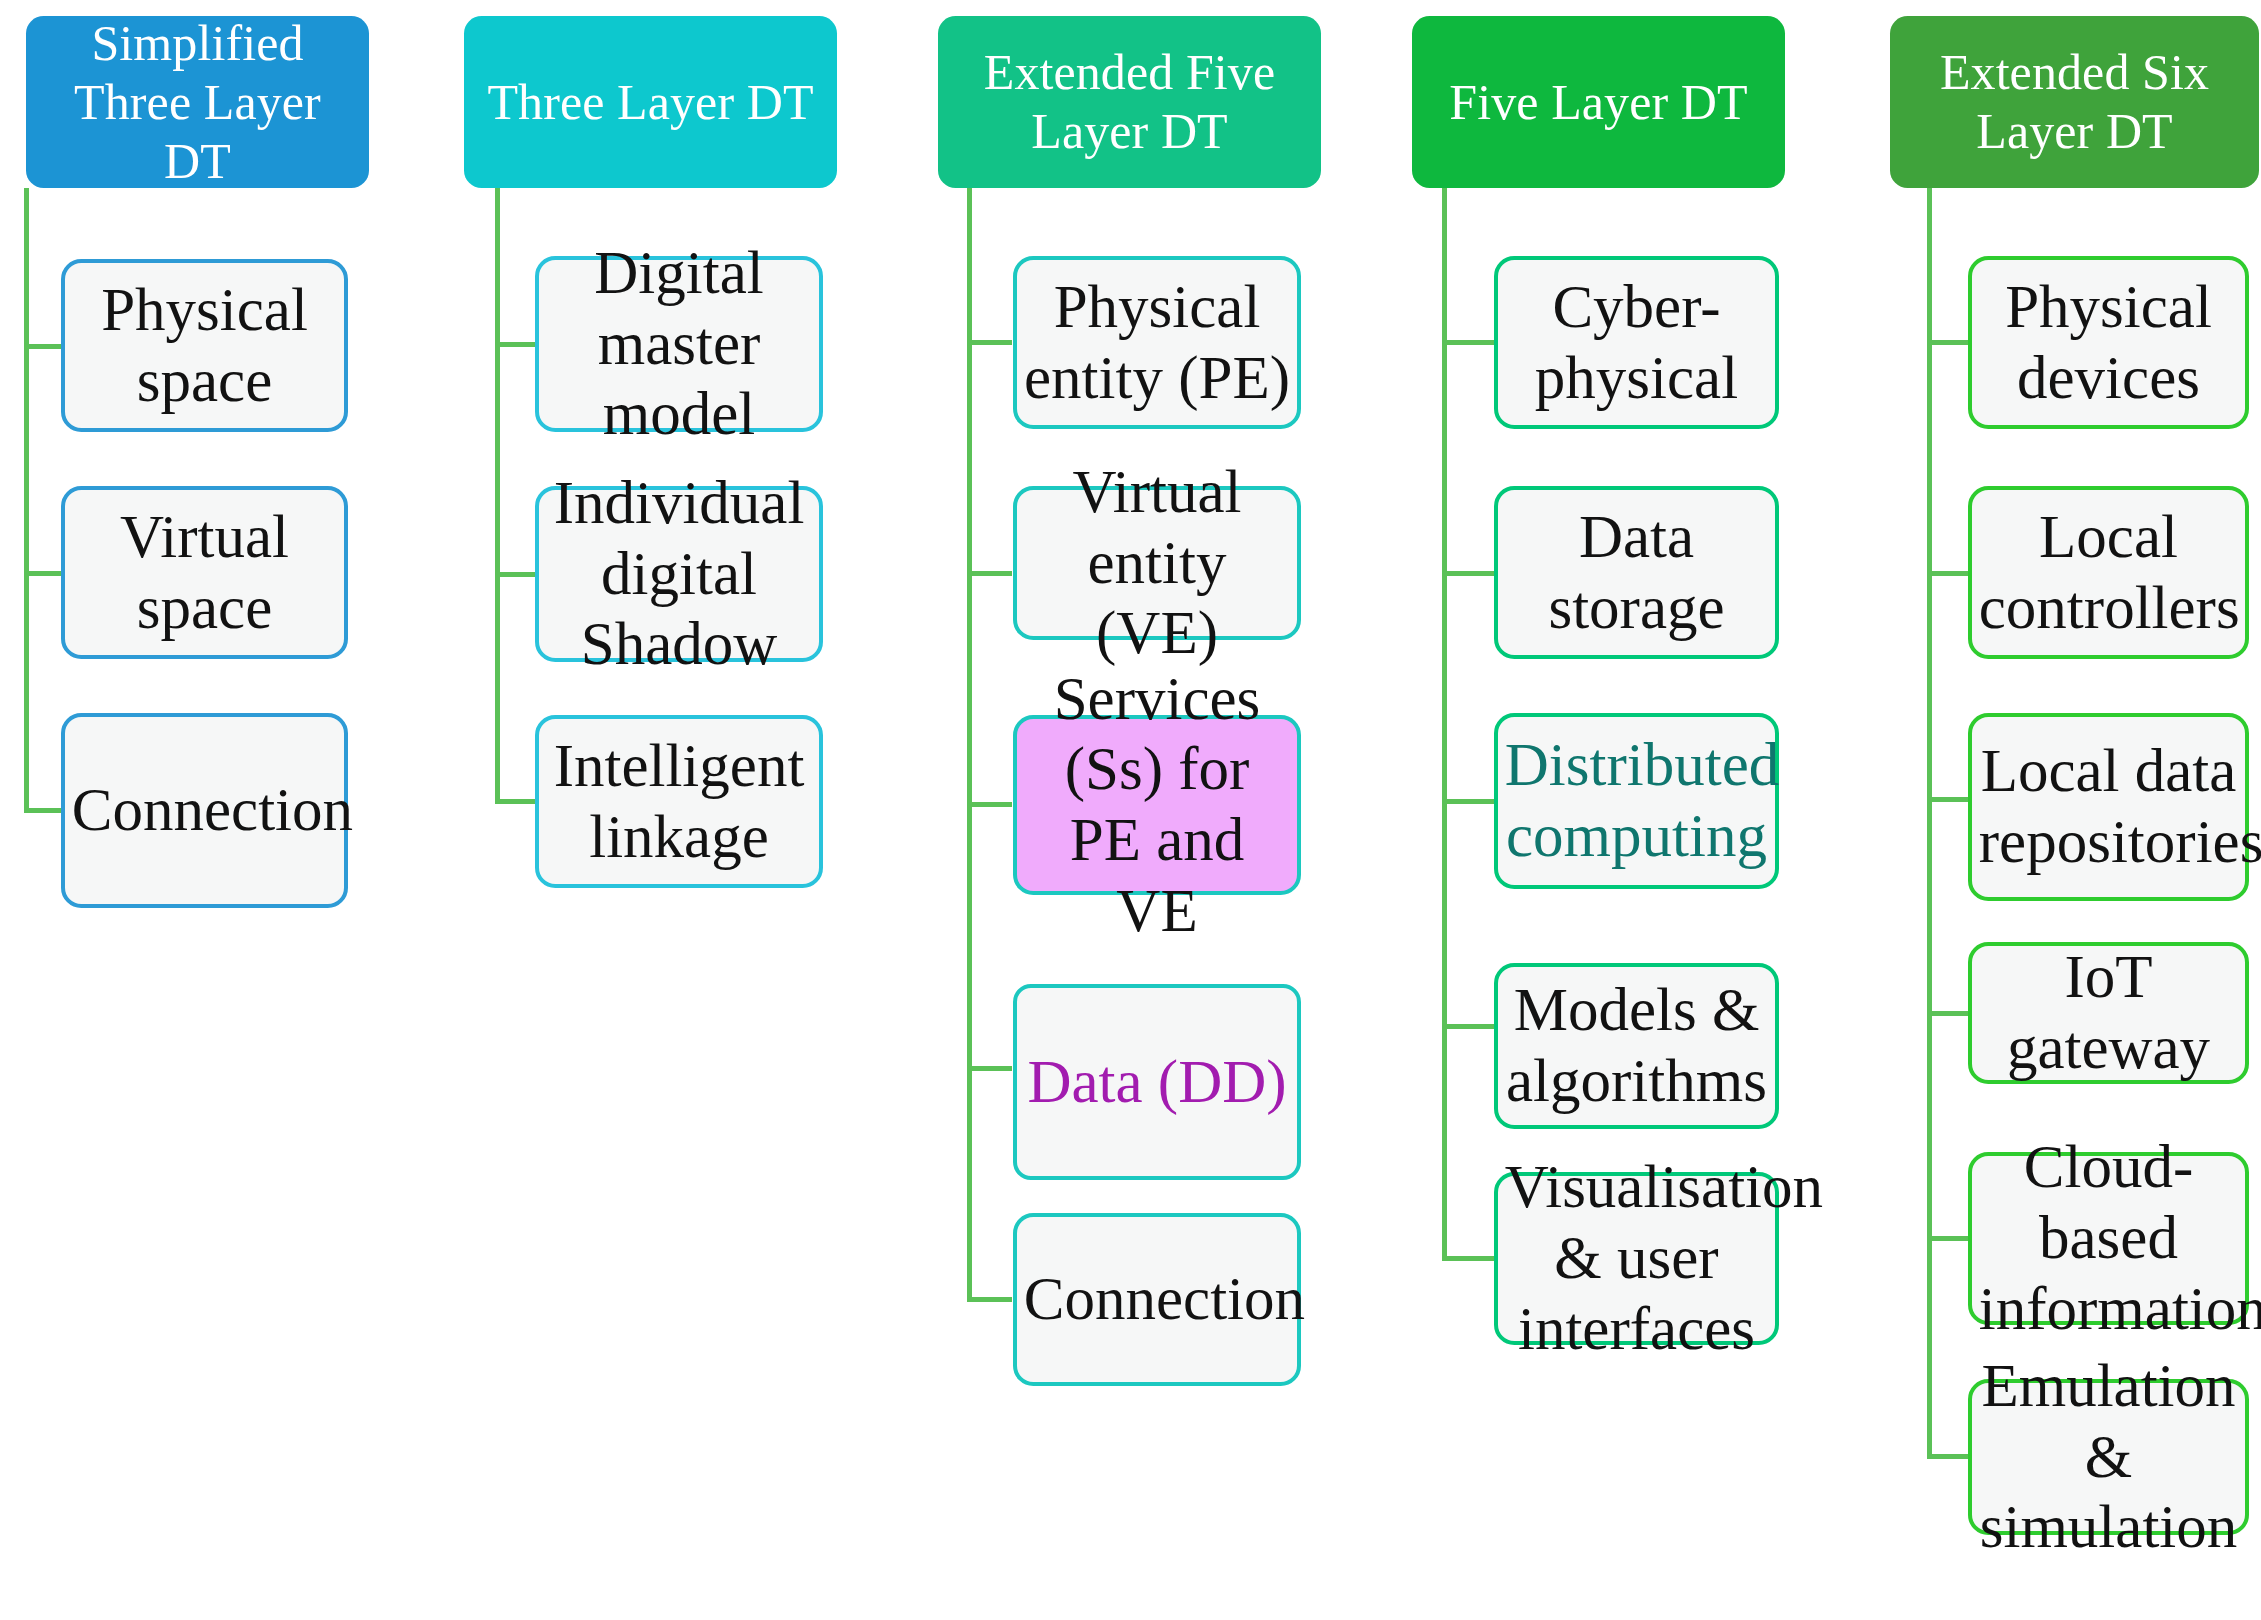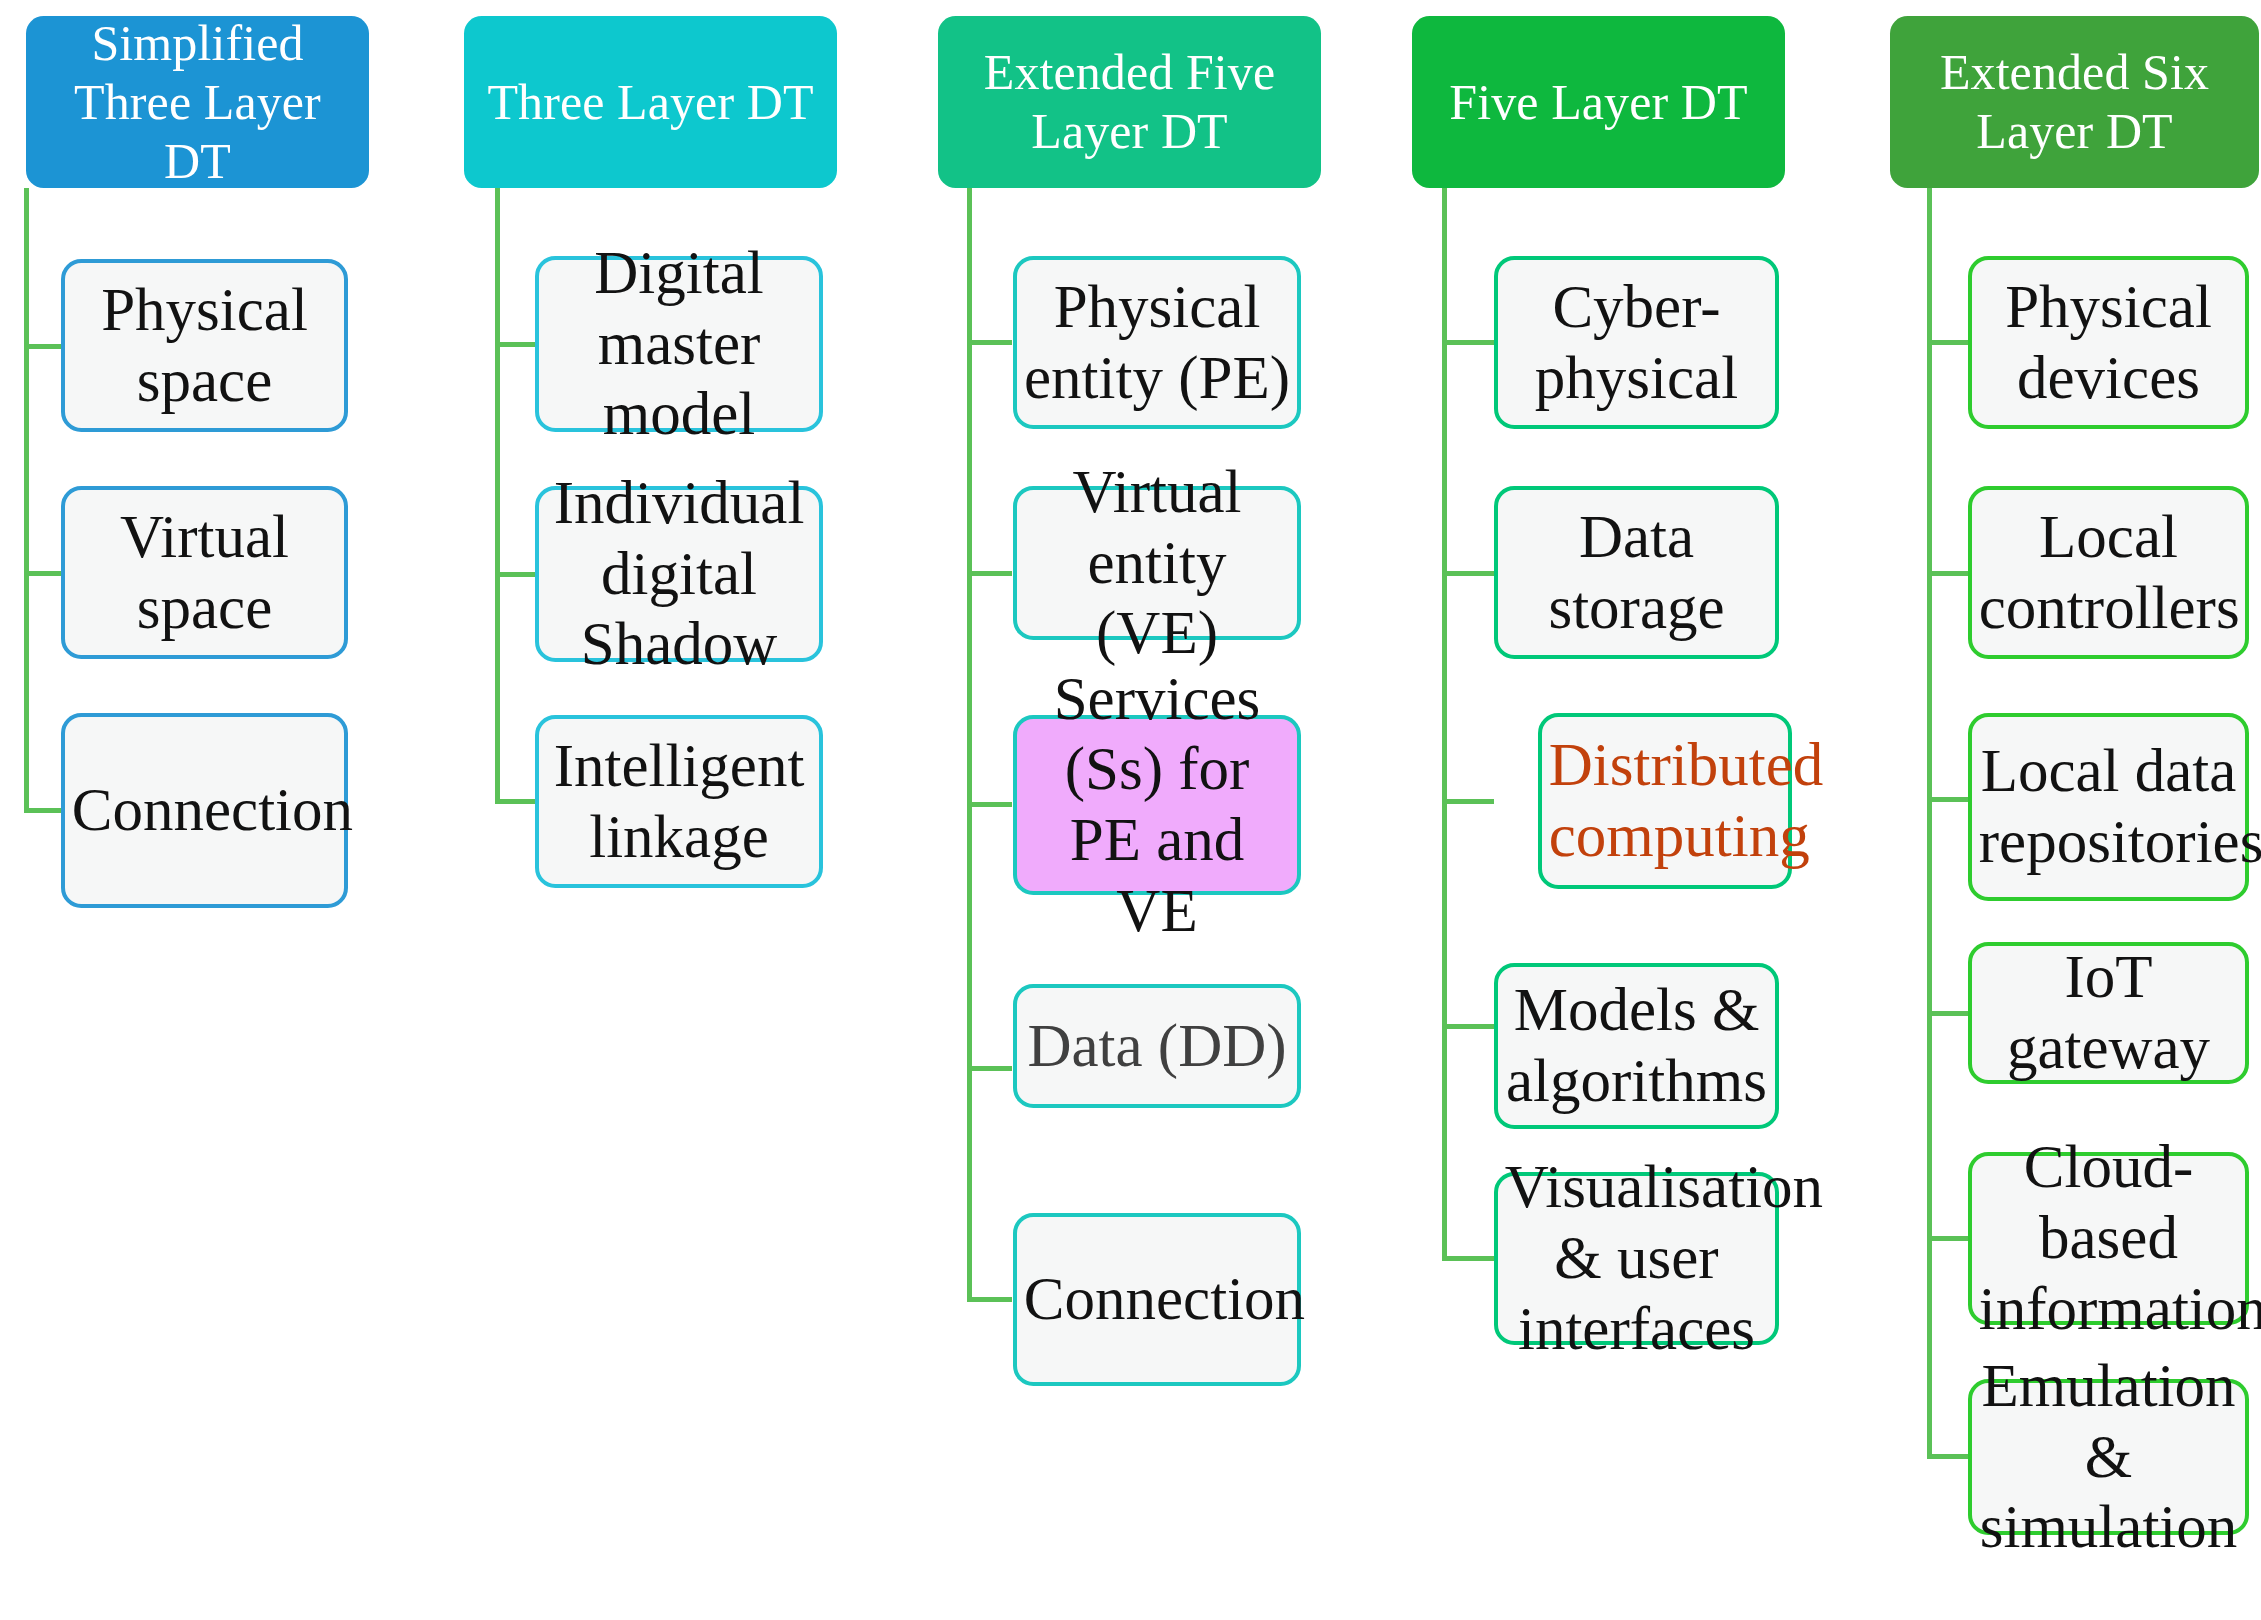--- a/index.html
+++ b/index.html
@@ -99,41 +99,41 @@
       </div>
       <div class="branch" style="left: 967px; top: 571px; width: 45px; background: rgb(91, 193, 87);"></div>
       <div class="node" style="left: 1013px; top: 486px; width: 288px; height: 154px; border-color: rgb(28, 200, 192); background: rgb(246, 247, 247); color: rgb(18, 18, 18); justify-content: flex-end;">
         <span>Virtual entity (VE)</span>
       </div>
       <div class="branch" style="left: 967px; top: 802px; width: 45px; background: rgb(91, 193, 87);"></div>
       <div class="node" style="left: 1013px; top: 715px; width: 288px; height: 180px; border-color: rgb(28, 200, 192); background: #f0abfc; color: rgb(18, 18, 18);">
         <span>Services (Ss) for PE and VE</span>
       </div>
       <div class="branch" style="left: 967px; top: 1066px; width: 45px; background: rgb(91, 193, 87);"></div>
-      <div class="node" style="left: 1013px; top: 984px; width: 288px; height: 124px; border-color: rgb(28, 200, 192); background: rgb(246, 247, 247); color: #404040;">
+      <div class="node" style="left: 1013px; top: 984px; width: 288px; height: 196px; border-color: rgb(28, 200, 192); background: rgb(246, 247, 247); color: #a21caf; border-radius: 18px;">
         <span>Data (DD)</span>
       </div>
       <div class="branch" style="left: 967px; top: 1297px; width: 45px; background: rgb(91, 193, 87);"></div>
       <div class="node" style="left: 1013px; top: 1213px; width: 288px; height: 173px; border-color: rgb(28, 200, 192); background: rgb(246, 247, 247); color: rgb(18, 18, 18);">
         <span>Connection</span>
       </div>
     </div>
     <div class="column" style="left: 0px;">
       <div class="header" style="left: 1412px; top: 16.3px; width: 373px; height: 172px; background: rgb(14, 184, 62);">Five Layer DT</div>
       <div class="stem" style="left: 1442px; top: 188px; height: 1070px; background: rgb(91, 193, 87);"></div>
       <div class="branch" style="left: 1442px; top: 340px; width: 52px; background: rgb(91, 193, 87);"></div>
       <div class="node" style="left: 1494px; top: 256px; width: 285px; height: 173px; border-color: rgb(0, 200, 121); background: rgb(246, 247, 247); color: rgb(18, 18, 18);">
         <span>Cyber-physical</span>
       </div>
       <div class="branch" style="left: 1442px; top: 571px; width: 52px; background: rgb(91, 193, 87);"></div>
       <div class="node" style="left: 1494px; top: 486px; width: 285px; height: 173px; border-color: rgb(0, 200, 121); background: rgb(246, 247, 247); color: rgb(18, 18, 18);">
         <span>Data storage</span>
       </div>
       <div class="branch" style="left: 1442px; top: 799px; width: 52px; background: rgb(91, 193, 87);"></div>
-      <div class="node" style="left: 1538px; top: 713px; width: 254px; height: 176px; border-color: rgb(0, 200, 121); background: rgb(246, 247, 247); color: #c2410c;">
+      <div class="node" style="left: 1494px; top: 713px; width: 285px; height: 176px; border-color: rgb(0, 200, 121); background: rgb(246, 247, 247); color: #0f766e;">
         <span>Distributed computing</span>
       </div>
       <div class="branch" style="left: 1442px; top: 1024px; width: 52px; background: rgb(91, 193, 87);"></div>
       <div class="node" style="left: 1494px; top: 943px; width: 285px; height: 166px; border-color: rgb(0, 200, 121); background: rgb(246, 247, 247); color: rgb(18, 18, 18); margin-top: 20px;">
         <span>Models &amp; algorithms</span>
       </div>
       <div class="branch" style="left: 1442px; top: 1256px; width: 52px; background: rgb(91, 193, 87);"></div>
       <div class="node" style="left: 1494px; top: 1172px; width: 285px; height: 173px; border-color: rgb(0, 200, 121); background: rgb(246, 247, 247); color: rgb(18, 18, 18);">
         <span>Visualisation &amp; user interfaces</span>
       </div>

